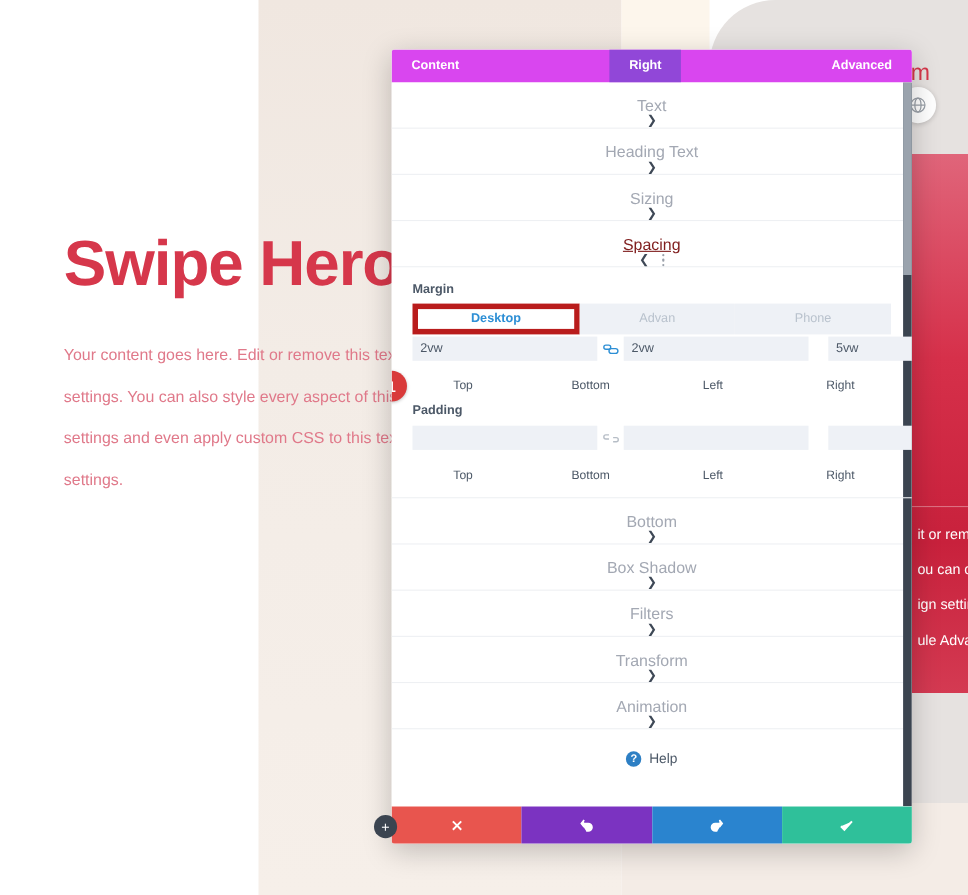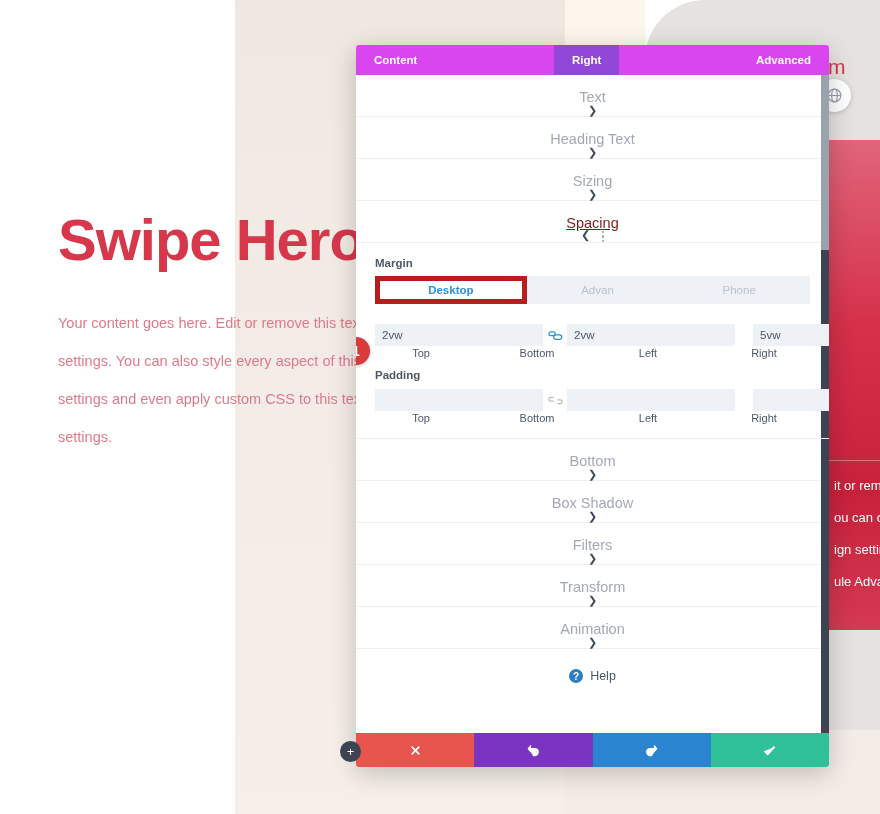--- a/index.html
+++ b/index.html
@@ -106,31 +106,31 @@
   .spacing-panel { padding:4px 19px 14px 19px; border-bottom:1px solid #eef0f3; position:relative; }
   .field-label { font-size:11.5px; color:#4c5867; font-weight:bold; margin:10px 0 7px 0; }
 
   .device-tabs { display:flex; height:28px; }
   .device-tab {
     flex:1; display:flex; align-items:center; justify-content:center;
     font-size:11.5px; background:#eef1f6; color:#b9c2cd; cursor:pointer;
   }
   .device-tab.active { background:#ffffff; color:#2d8fd5; font-weight:bold; border:5px solid #b91c1c; }
 
-  .spacing-row { display:flex; align-items:center; margin-top:19px; }
+  .spacing-row { display:flex; align-items:center; margin-top:1px; }
   .spacing-half { flex:1; display:flex; align-items:center; }
   .sp-input {
     flex:1; height:22px; background:#eef1f6; border:none; font-size:11.5px;
     color:#4c5867; padding:0 7px; font-family:"Liberation Sans", sans-serif;
   }
   .sp-input::placeholder { color:#c4cad3; }
   .link-icon { width:24px; display:flex; align-items:center; justify-content:center; cursor:pointer; }
   .divider-v { width:1px; height:24px; background:#d5dae1; margin:0 9px; }
 
-  .spacing-captions { display:flex; margin-top:0; }
+  .spacing-captions { display:flex; margin-top:16px; }
   .cap-half { flex:1; display:flex; }
   .cap { flex:1; text-align:center; font-size:11px; color:#4c5867; }
   .cap-gap { width:24px; }
   .cap-divider { width:19px; }
 
   .badge-one {
     position:absolute; left:-14px; top:94px; width:28px; height:28px; border-radius:50%;
     background:#d93a3a; color:#ffffff; font-size:14px; font-weight:bold;
     display:flex; align-items:center; justify-content:center; z-index:5;
     box-shadow:0 1px 3px rgba(0,0,0,.25);

